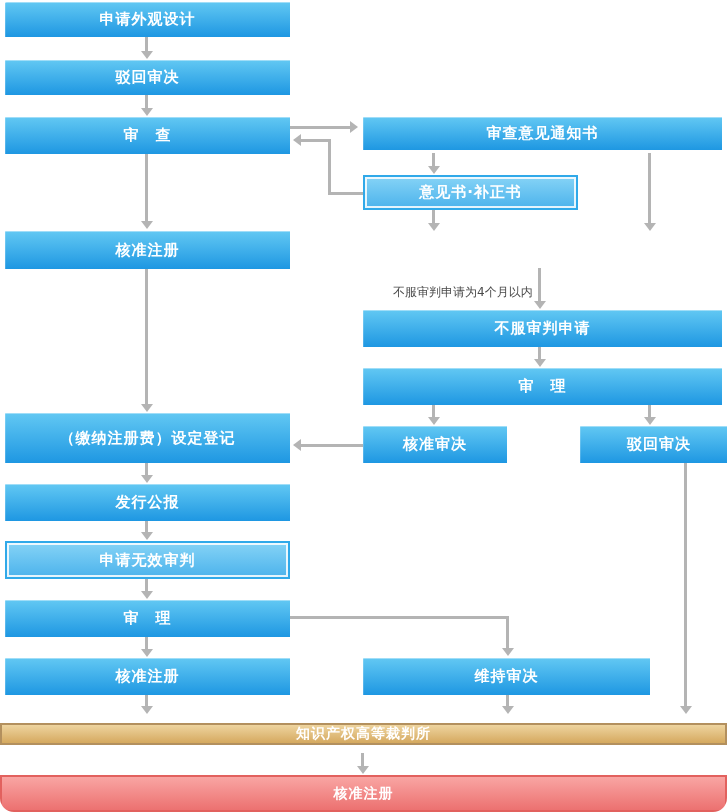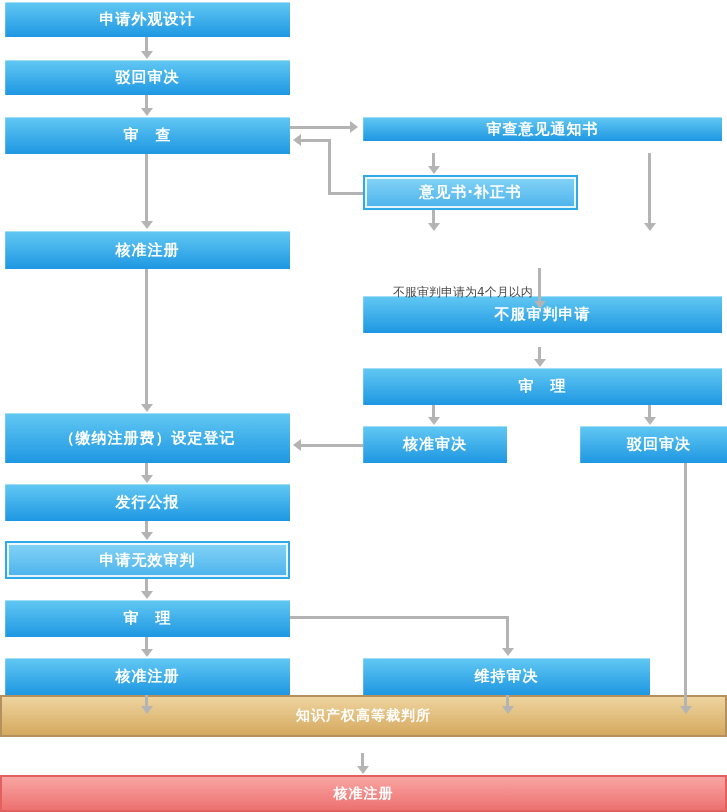--- a/index.html
+++ b/index.html
@@ -1,17 +1,17 @@
 <!DOCTYPE html>
 <html style="--box-blue-top: #62c8f3; --box-blue-bottom: #1e97e2; --box-blue-light-top: #85d3f6; --box-blue-light-bottom: #4cb3ec; --double-border-blue: #30a9e9; --tan-top: #eed49f; --tan-bottom: #d5a95f; --tan-border: #b3905e; --red-top: #f9a5a3; --red-bottom: #ec7170; --red-border: #e2615e; --arrow: #b4b4b4; --label-text: #4a4a4a;"><head>
 <meta charset="utf-8">
 <style>
   html,body{margin:0;padding:0;background:#ffffff;}
   body{font-family:"DejaVu Sans","Liberation Sans",sans-serif;}
-  #stage{position:relative;width:727px;height:812px;background:#ffffff;overflow:hidden;}
+  #stage{position:relative;width:727px;height:812px;background:#ffffff;overflow:hidden;border-radius:14px;}
 
   .box{position:absolute;display:flex;align-items:center;justify-content:center;
        color:#fff;font-weight:bold;font-size:15px;text-align:center;
        box-sizing:border-box;letter-spacing:1px;}
   .blue{background:linear-gradient(180deg,var(--box-blue-top,#62c8f3) 0%,var(--box-blue-bottom,#1e97e2) 100%);
         box-shadow:inset 0 1px 0 rgba(255,255,255,.4), inset 1px 0 0 rgba(255,255,255,.18);}
   .blue-double{background:linear-gradient(180deg,var(--box-blue-light-top,#85d3f6) 0%,var(--box-blue-light-bottom,#4cb3ec) 100%);
         border:2px solid var(--double-border-blue,#30a9e9);
         box-shadow:inset 0 0 0 2px rgba(255,255,255,.85);}
   .tan{background:linear-gradient(180deg,var(--tan-top,#eed49f) 0%,var(--tan-bottom,#d5a95f) 100%);
@@ -69,50 +69,50 @@
   </div>
 
   <div class="box blue" style="left:5px;top:600px;width:285px;height:37px">
     <span>审　理</span>
   </div>
 
   <div class="box blue" style="left:5px;top:658px;width:285px;height:37px">
     <span>核准注册</span>
   </div>
 
-  <div class="box blue" style="left:363px;top:117px;width:359px;height:24px">
+  <div class="box blue" style="left:363px;top:117px;width:359px;height:33px">
     <span>审查意见通知书</span>
   </div>
 
   <div class="box blue-double" style="left:363px;top:175px;width:215px;height:35px">
     <span>意见书·补正书</span>
   </div>
 
 
-  <div class="box blue" style="left:363px;top:296px;width:359px;height:37px">
+  <div class="box blue" style="left:363px;top:310px;width:359px;height:37px">
     <span>不服审判申请</span>
   </div>
 
   <div class="box blue" style="left:363px;top:368px;width:359px;height:37px">
     <span>审　理</span>
   </div>
 
   <div class="box blue" style="left:363px;top:426px;width:144px;height:37px">
     <span>核准审决</span>
   </div>
 
   <div class="box blue" style="left:580px;top:426px;width:158px;height:37px">
     <span>驳回审决</span>
   </div>
 
   <div class="box blue" style="left:363px;top:658px;width:287px;height:37px">
     <span>维持审决</span>
   </div>
 
-  <div class="box tan" style="left:0;top:695px;width:727px;height:42px">
+  <div class="box tan" style="left:0;top:723px;width:727px;height:22px">
     <span>知识产权高等裁判所</span>
   </div>
 
   <div class="box red" style="left:0;top:775px;width:727px;height:37px">
     <span>核准注册</span>
   </div>
 
   <div class="note" style="left:393px;top:284px">不服审判申请为4个月以内</div>
 
   <div class="vline" style="left:145px;top:37px;height:15px"></div>

